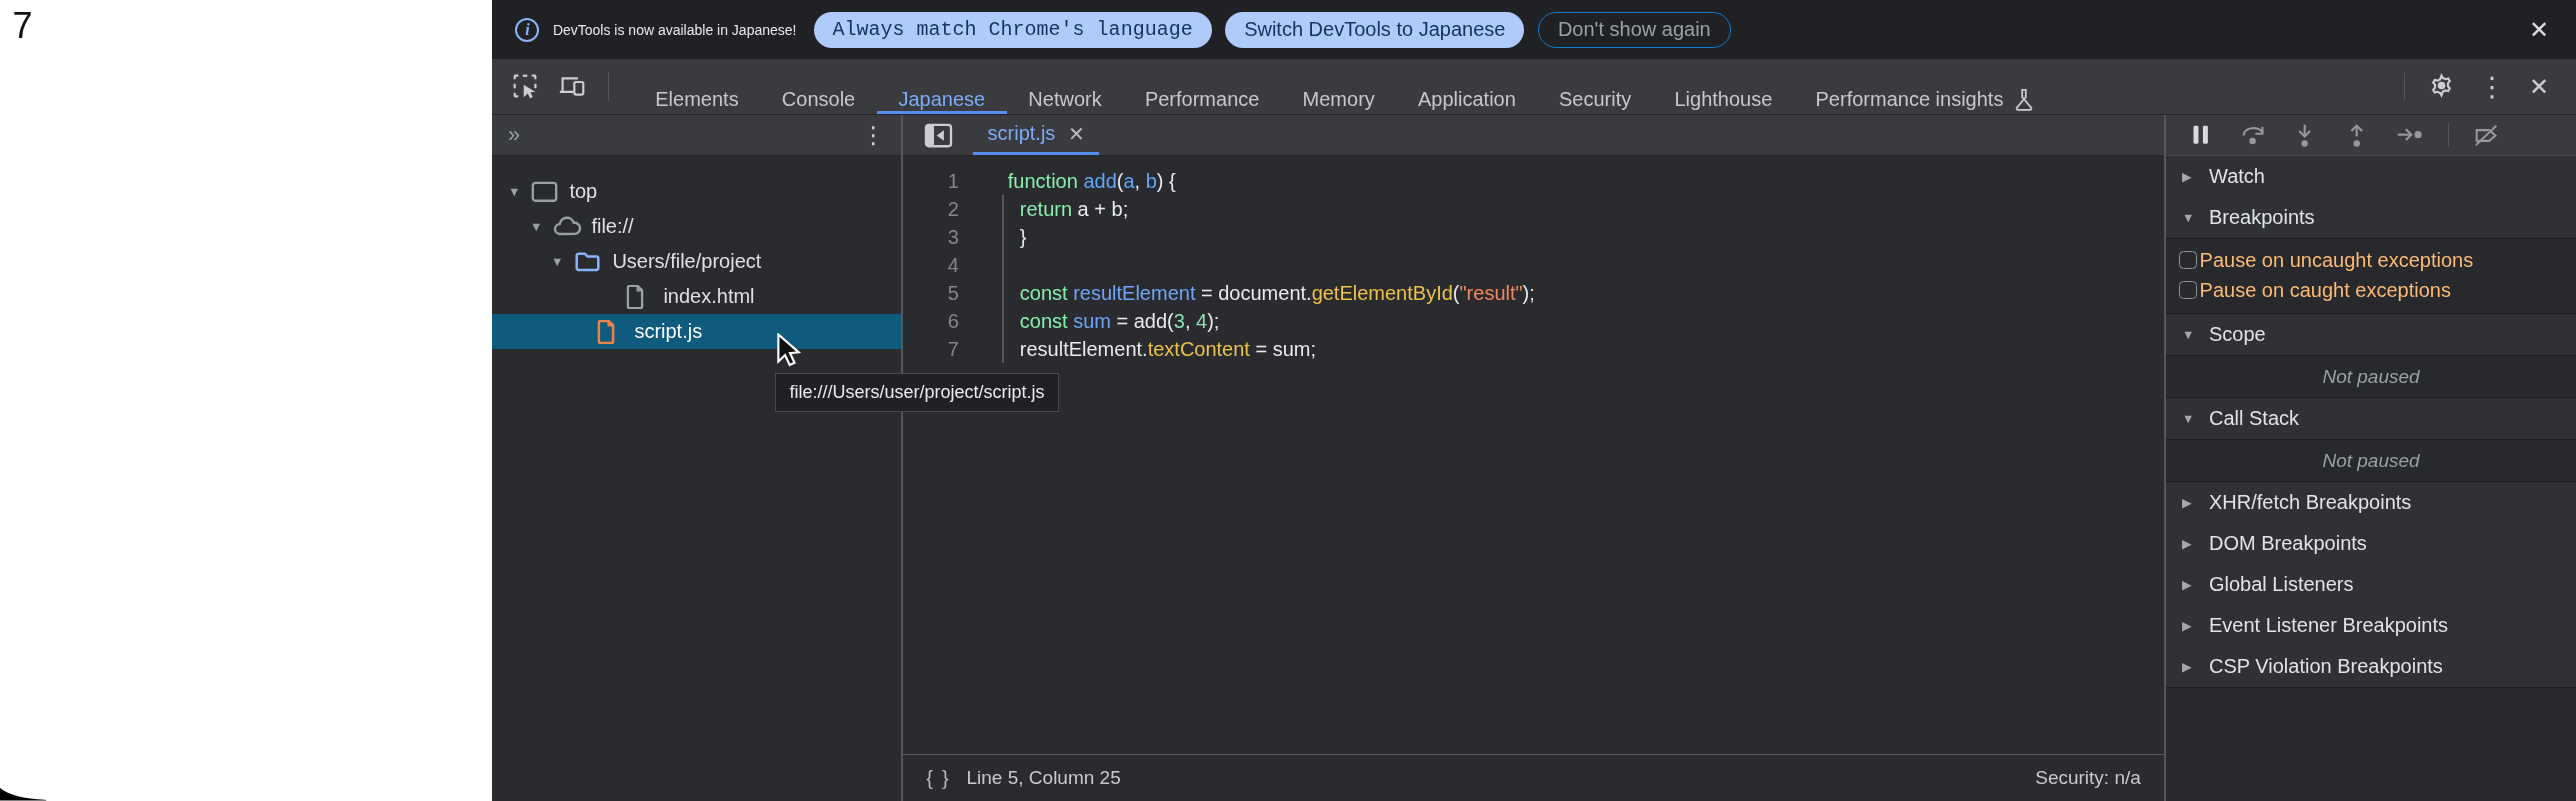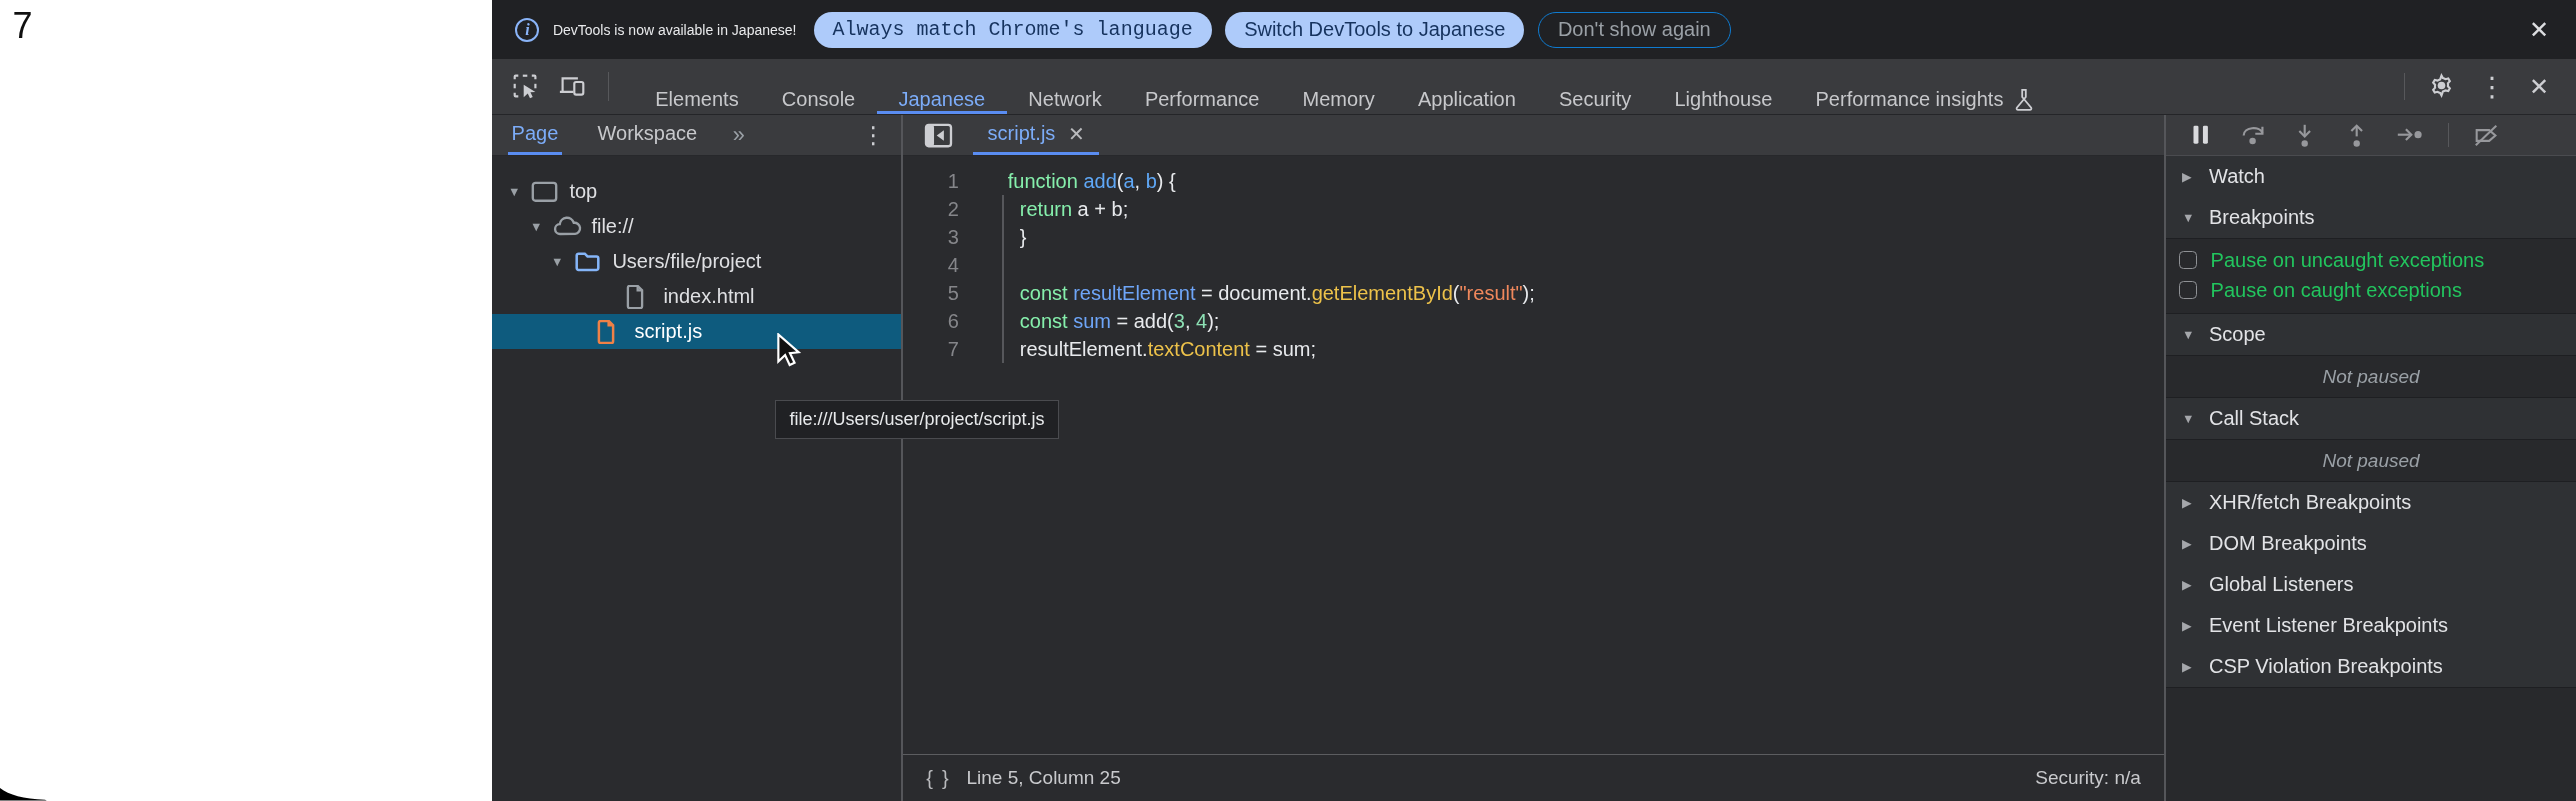--- a/index.html
+++ b/index.html
@@ -73,27 +73,27 @@
   
   .debugger { width:410px; flex:none; display:flex; flex-direction:column; background:#2f3134; }
   .dbg-toolbar { flex:none; height:41px; background:#3a3b3e; border-bottom:0.9px solid #4a4b4f; display:flex; align-items:center; padding-left:21.6px; gap:25px; }
   .dbg-ic { width:27px; height:27px; display:flex; align-items:center; justify-content:center; }
   .dbg-vdiv { width:0.9px; height:23.4px; background:#57585b; }
   .dbg-sections { flex:1; display:flex; flex-direction:column; font-size:20px; }
   .sec-header { flex:none; height:41px; display:flex; align-items:center; padding-left:16px; color:#e2e3e6; background:#2f3134; }
   .sec-header .expander { width:27px; font-size:12.6px; color:#a5a7ab; }
   .sec-content { background:#28292c; border-top:0.9px solid #1e1f22; border-bottom:0.9px solid #1e1f22; }
   .chk-area { padding:6.3px 0 8px 12.6px; }
-  .chk-row { height:30px; display:flex; align-items:center; gap:14px; color:#22c55e; }
+  .chk-row { height:30px; display:flex; align-items:center; gap:3px; color:#fdba74; }
   .chk-box { width:18px; height:18px; border:1.8px solid #8f9195; border-radius:4.5px; background:transparent; flex:none; }
   .not-paused { height:43px; display:flex; align-items:center; justify-content:center; color:#9aa0a6; font-style:italic; font-size:19px; }
   .dbg-filler { flex:1; background:#28292c; border-top:0.9px solid #1e1f22; }
 
   
-  .tooltip { position:absolute; left:283px; top:400px; background:#202124; border:0.9px solid #4a4b4f; color:#e8eaec; font-size:18px; padding:8px 13.5px; white-space:nowrap; z-index:20; }
+  .tooltip { position:absolute; left:283px; top:373px; background:#202124; border:0.9px solid #4a4b4f; color:#e8eaec; font-size:18px; padding:8px 13.5px; white-space:nowrap; z-index:20; }
   .cursor-svg { position:absolute; left:285px; top:333px; z-index:25; }
   .corner-blob { position:absolute; left:0; bottom:0; z-index:5; }
 </style>
 </head>
 <body>
 
 <div class="canvas">
   <div class="page-num">7</div>
 
   <div class="devtools">
@@ -179,24 +179,20 @@
         </div>
         <div class="glyph" style="font-size:27px;">⋮</div>
         <div class="glyph" style="font-size:24px;">✕</div>
       </div>
     </div>
 
     <div class="main">
 
       <div class="navigator">
         <div class="nav-header">
-          <div id="nav-tabs" style="display:flex;align-items:stretch;">
-              <div class="nav-tab active">Page</div>
-              <div class="nav-tab">Workspace</div>
-            </div>
           <div class="nav-more">»</div>
           <div class="nav-spacer"></div>
           <div class="kebab">⋮</div>
         </div>
         <div class="tree" id="file-tree">
             <div class="tree-row" style="padding-left: 16px;">
               <span class="expander">▼</span>
               <span class="tree-ic">
                 <svg width="27" height="21.6" viewBox="0 0 30 24">
                   <rect x="2" y="2" width="26" height="20" rx="3" fill="none" stroke="#9aa0a6" stroke-width="2.6"></rect>

